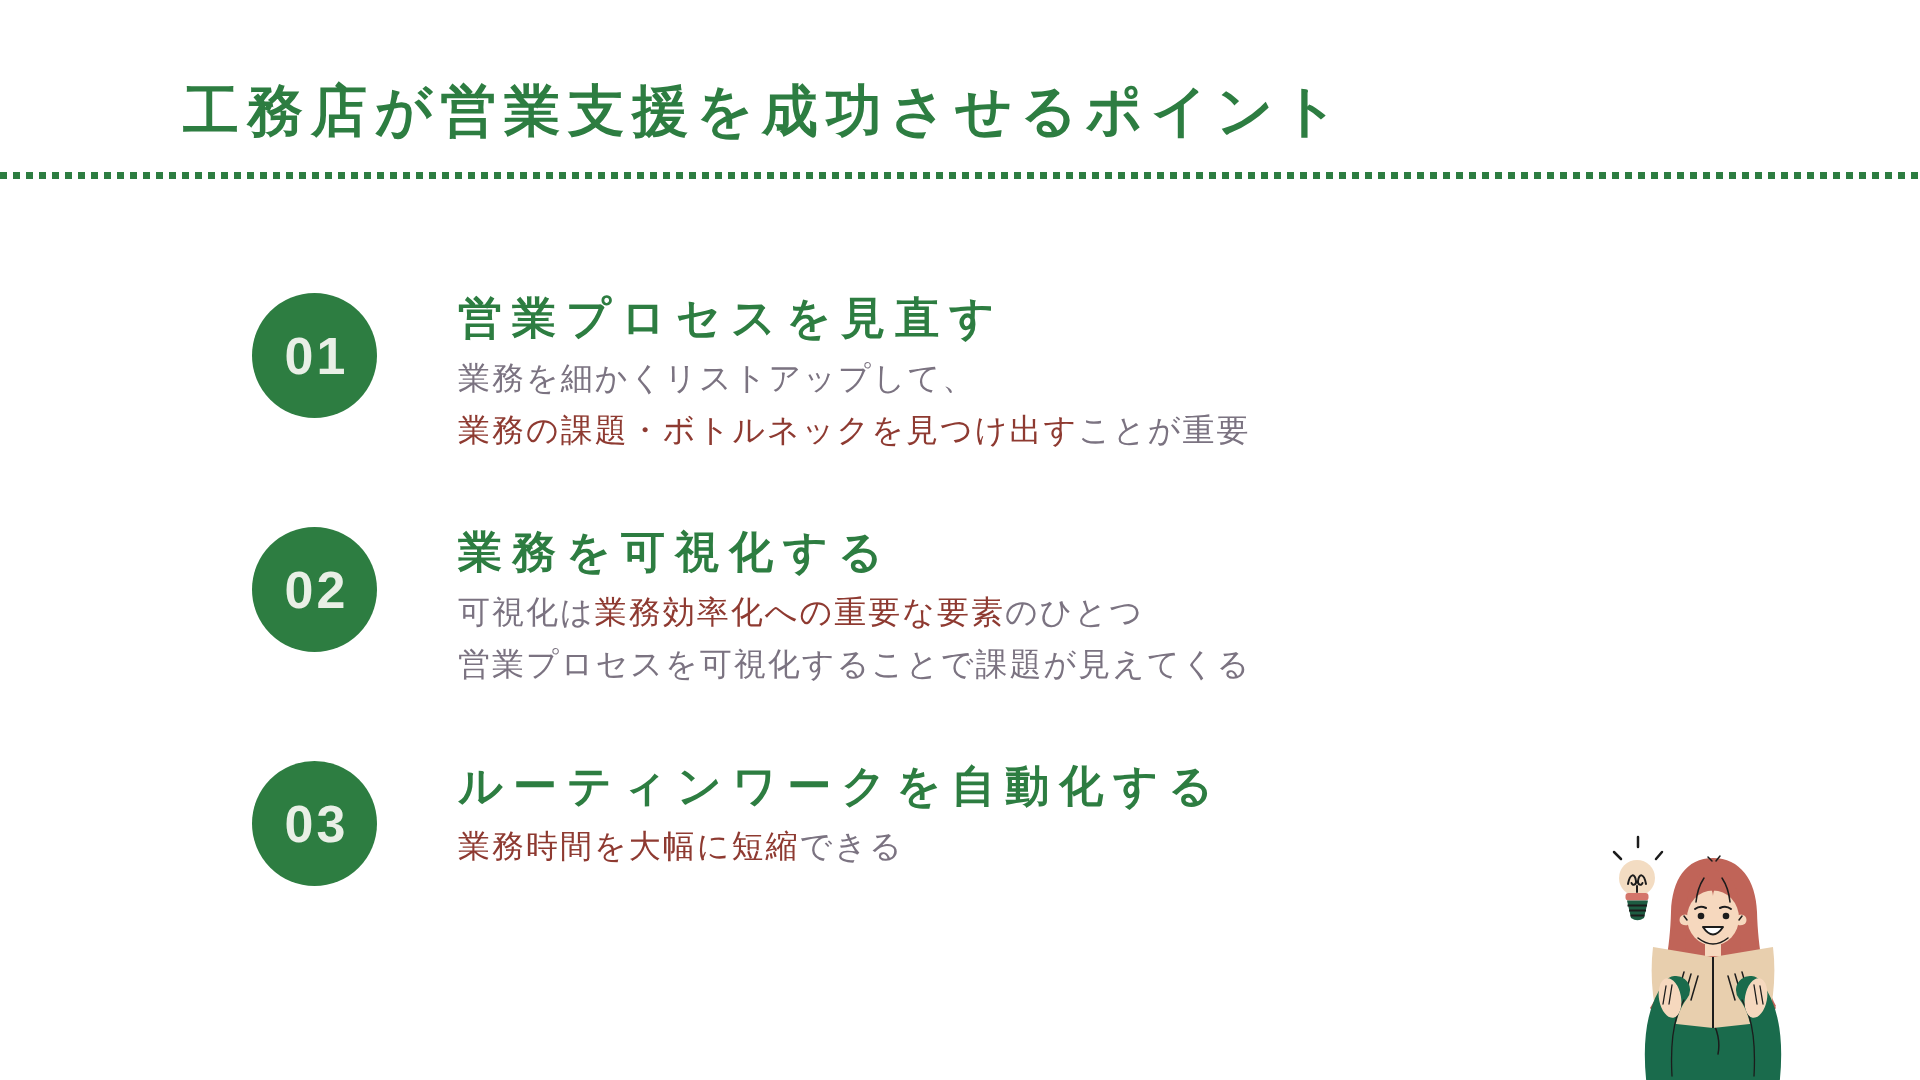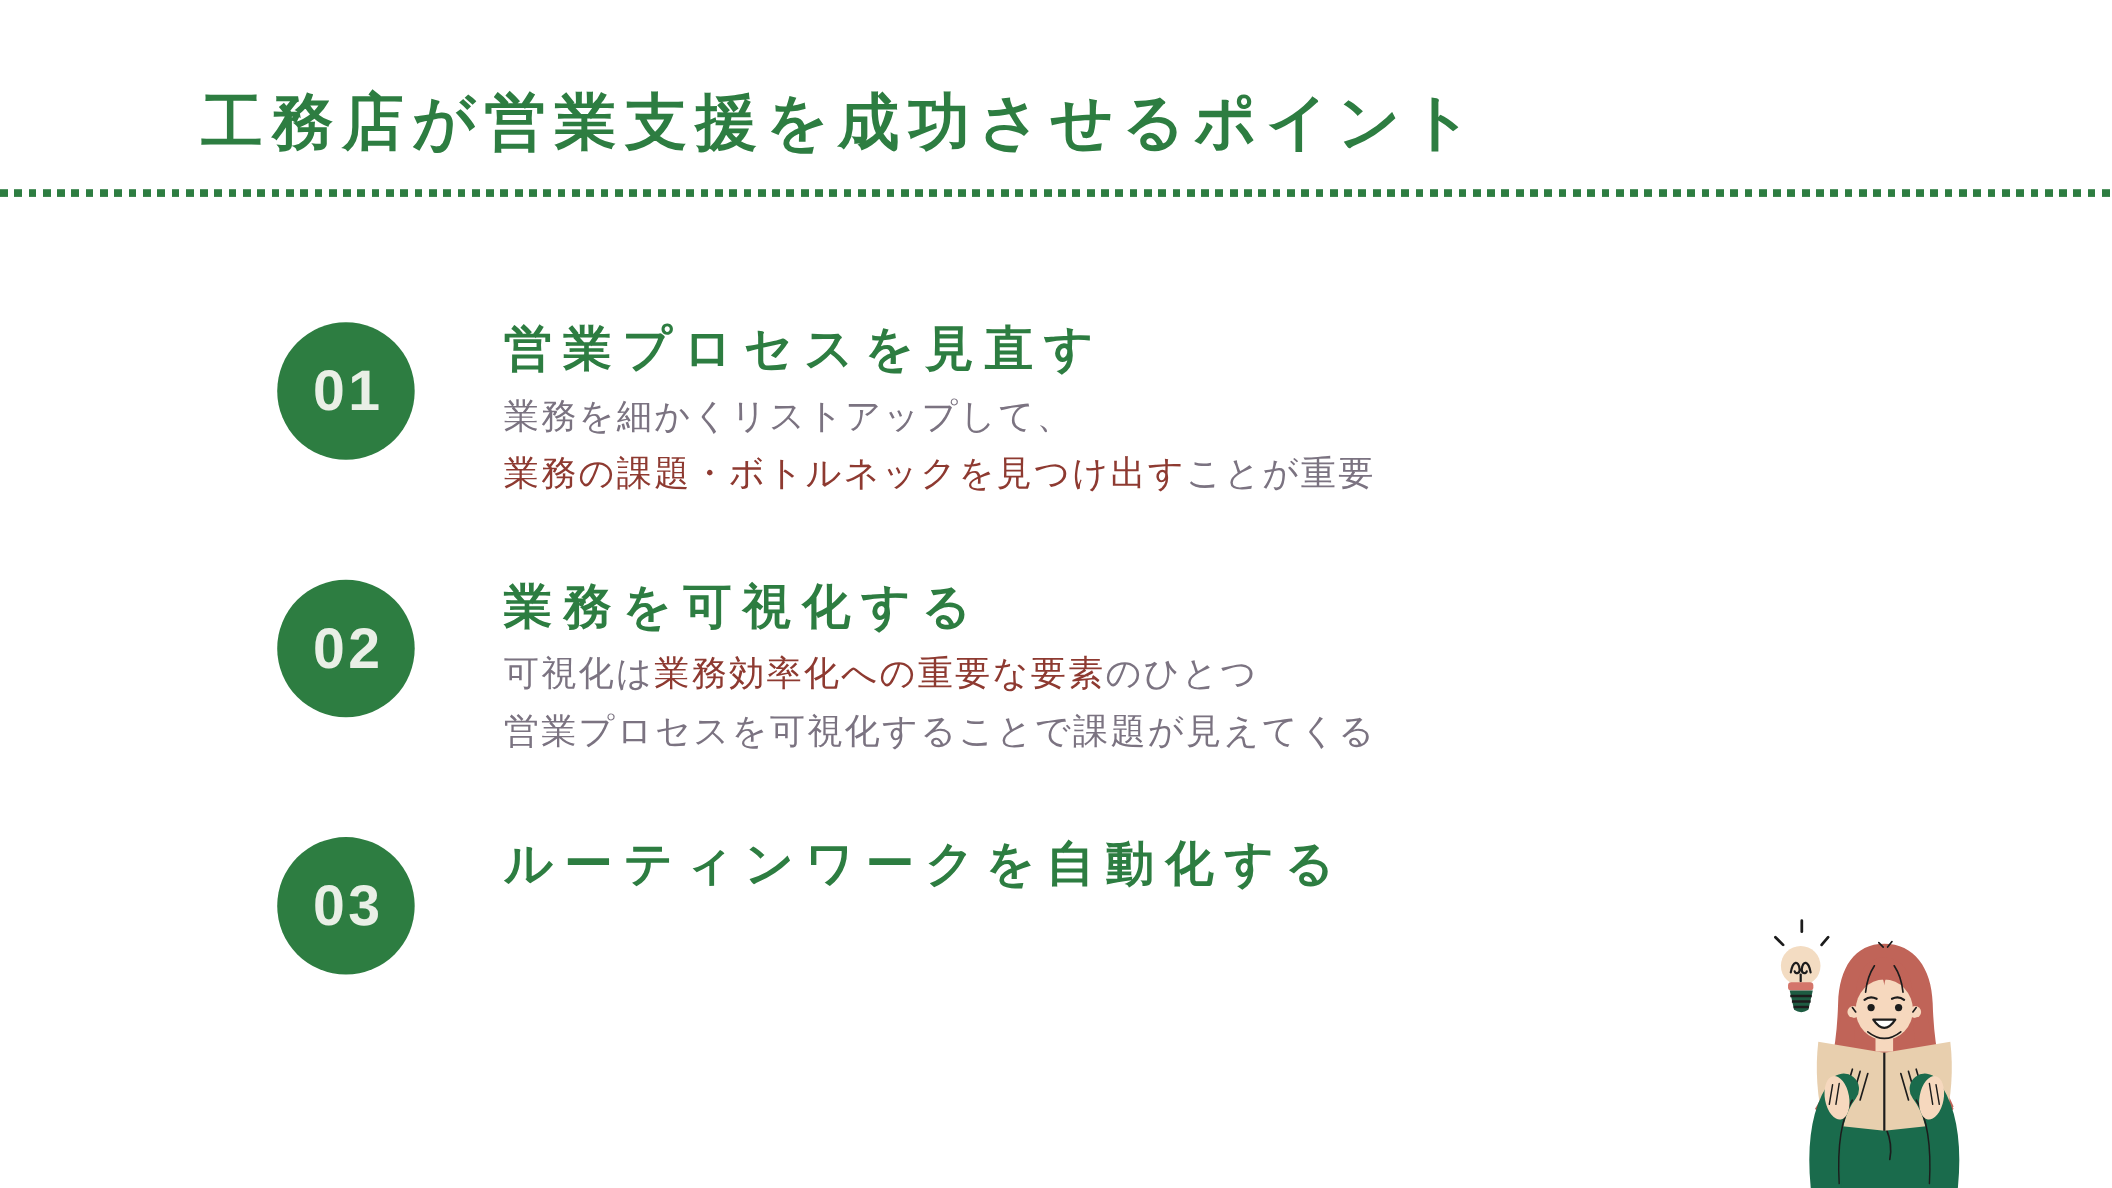--- a/index.html
+++ b/index.html
@@ -93,20 +93,21 @@
           <p class="pline"><span class="seg">可視化は</span><span class="seg em">業務効率化への重要な要素</span><span class="seg">のひとつ</span></p>
           <p class="pline"><span class="seg">営業プロセスを可視化することで課題が見えてくる</span></p>
         </div>
       </div>
       <div class="point">
         <div class="badge">
           <span class="badge-num">03</span>
         </div>
         <div class="ptext">
           <h2 class="pheading">ルーティンワークを自動化する</h2>
+          <p class="pline"><span class="seg em">業務時間を大幅に短縮</span><span class="seg">できる</span></p>
         </div>
       </div>
     </div>
 
   <svg class="illustration" viewBox="0 0 320 254" xmlns="http://www.w3.org/2000/svg" aria-hidden="true">
 
     <g>
       <path class="ink" d="M14 26 L21 33" stroke-width="2.5" stroke-linecap="round"></path>
       <path class="ink" d="M38 11 L38 21" stroke-width="2.5" stroke-linecap="round"></path>
       <path class="ink" d="M62 26 L56 33" stroke-width="2.5" stroke-linecap="round"></path>

